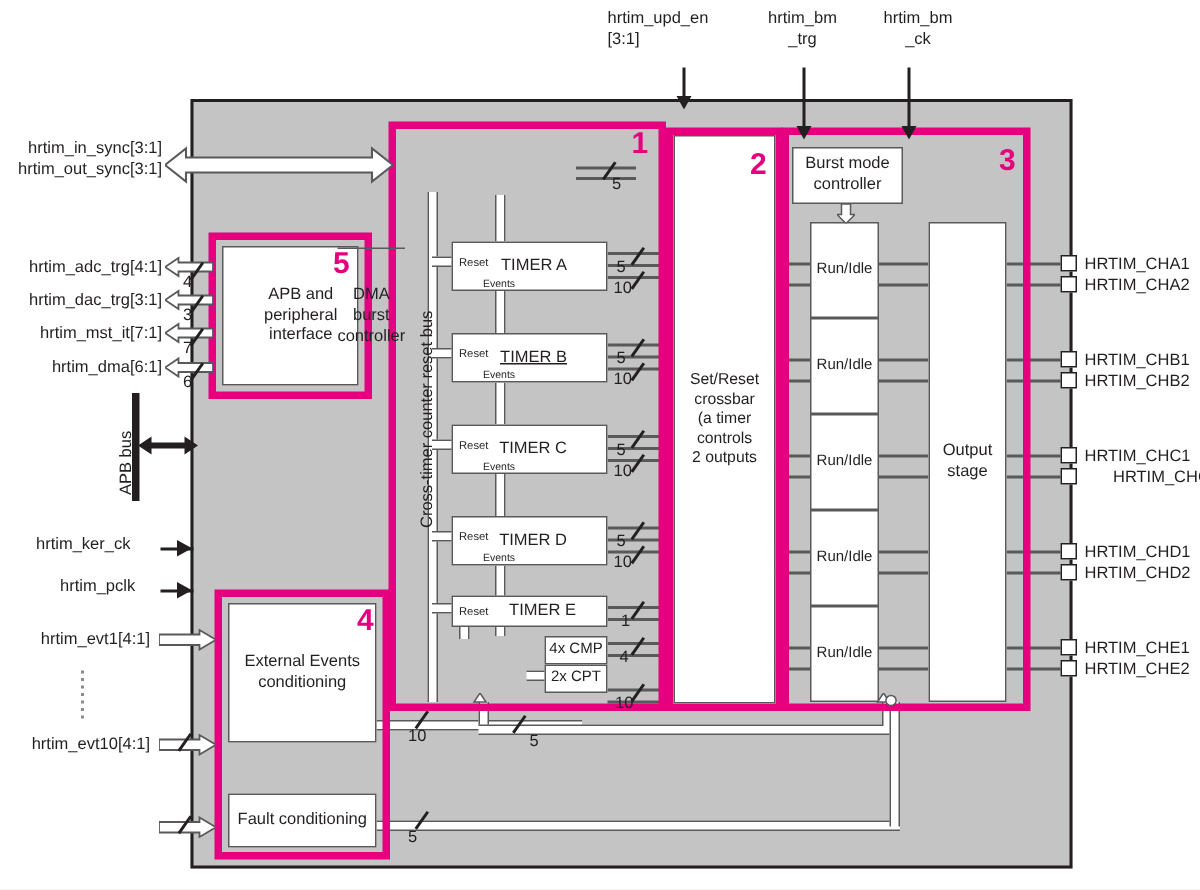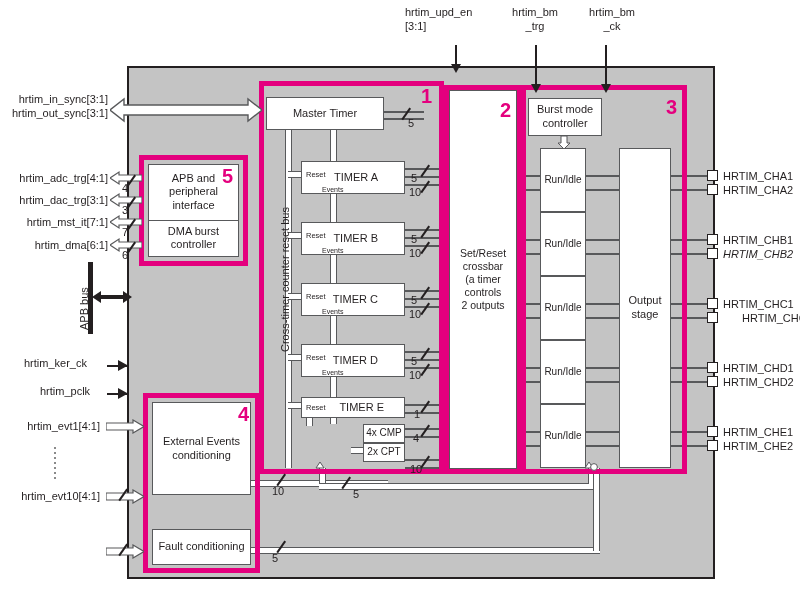--- a/index.html
+++ b/index.html
@@ -61,21 +61,22 @@
   .wbox.small { font-size: 10px; }
   .wbox.tiny  { font-size: 8px; }
 
   
   .stackbox {
     position: absolute;
     background: #ffffff;
     border: 1.5px solid #58595b;
     z-index: 7;
     display: flex;
-    flex-direction: column;
+    flex-direction: row;
+    padding-left: 27px;
   }
   .stackbox > div {
     display: flex; align-items: center; justify-content: center;
     text-align: center; font-size: 11px; color: #231f20; line-height: 1.25;
   }
   .stackbox > div + div { border-top: 1.5px solid #58595b; }
 
   
   .siglabel {
     position: absolute;
@@ -301,39 +302,38 @@
     </span>
   </div>
   <div class="wbox" style="left:152px; top:529px; width:99px; height:36px;">Fault conditioning</div>
 
   <div class="mframe" style="left:259px; top:81px; width:185px; height:393px;"></div>
   <div class="mnum" style="left:421px; top:86px;">1</div>
 
   <div class="vtext" style="left:279px; top:352px;">Cross-timer counter reset bus</div>
   <div class="vbus" style="left:285px; top:128px; height:340px;"></div>
 
-  <div class="wbox" style="left:266px; top:97px; width:118px; height:33px;">Master Timer</div>
   <div class="hline" style="left:384px; top:111px; width:40px;"></div>
   <div class="hline" style="left:384px; top:118px; width:40px;"></div>
   <div class="slash" style="left:399px; top:113px;"></div>
   <div class="wnum" style="left:408px; top:117px;">5</div>
 
   <div class="wbox" style="left:301px; top:161px; width:104px; height:33px; justify-content:flex-end; padding-right:26px;">TIMER A</div>
   <div class="reset-tag" style="left:306px; top:170px;">Reset</div>
   <div class="events-tag" style="left:322px; top:186px;">Events</div>
   <div class="hbus" style="left:288px; top:171px; width:15px;"></div>
   <div class="hline" style="left:405px; top:168px; width:39px;"></div>
   <div class="hline" style="left:405px; top:176px; width:39px;"></div>
   <div class="hline" style="left:405px; top:184px; width:39px;"></div>
   <div class="slash" style="left:418px; top:170px;"></div>
   <div class="slash" style="left:418px; top:186px;"></div>
   <div class="wnum" style="left:411px; top:172px;">5</div>
   <div class="wnum" style="left:409px; top:186px;">10</div>
 
-  <div class="wbox" style="left:301px; top:222px; width:104px; height:33px; justify-content:flex-end; padding-right:26px;">TIMER B</div>
+  <div class="wbox" style="left:301px; top:222px; width:104px; height:33px; justify-content:flex-end; padding-right:26px;text-decoration:underline;">TIMER B</div>
   <div class="reset-tag" style="left:306px; top:231px;">Reset</div>
   <div class="events-tag" style="left:322px; top:247px;">Events</div>
   <div class="hbus" style="left:288px; top:232px; width:15px;"></div>
   <div class="hline" style="left:405px; top:229px; width:39px;"></div>
   <div class="hline" style="left:405px; top:237px; width:39px;"></div>
   <div class="hline" style="left:405px; top:245px; width:39px;"></div>
   <div class="slash" style="left:418px; top:231px;"></div>
   <div class="slash" style="left:418px; top:247px;"></div>
   <div class="wnum" style="left:411px; top:233px;">5</div>
   <div class="wnum" style="left:409px; top:247px;">10</div>
@@ -461,21 +461,21 @@
   <div class="hline" style="left:671px; top:445px; width:42px;"></div>
 
   <div class="pad" style="left:707px; top:170px;"></div>
   <div class="siglabel" style="left:723px; top:170px;">HRTIM_CHA1</div>
   <div class="pad" style="left:707px; top:184px;"></div>
   <div class="siglabel" style="left:723px; top:184px;">HRTIM_CHA2</div>
 
   <div class="pad" style="left:707px; top:234px;"></div>
   <div class="siglabel" style="left:723px; top:234px;">HRTIM_CHB1</div>
   <div class="pad" style="left:707px; top:248px;"></div>
-  <div class="siglabel" style="left:723px; top:248px;font-style:italic;">HRTIM_CHB2</div>
+  <div class="siglabel" style="left:723px; top:248px;">HRTIM_CHB2</div>
 
   <div class="pad" style="left:707px; top:298px;"></div>
   <div class="siglabel" style="left:723px; top:298px;">HRTIM_CHC1</div>
   <div class="pad" style="left:707px; top:312px;"></div>
   <div class="siglabel" style="left:723px; top:312px;margin-left:19px;">HRTIM_CHC2</div>
 
   <div class="pad" style="left:707px; top:362px;"></div>
   <div class="siglabel" style="left:723px; top:362px;">HRTIM_CHD1</div>
   <div class="pad" style="left:707px; top:376px;"></div>
   <div class="siglabel" style="left:723px; top:376px;">HRTIM_CHD2</div>

